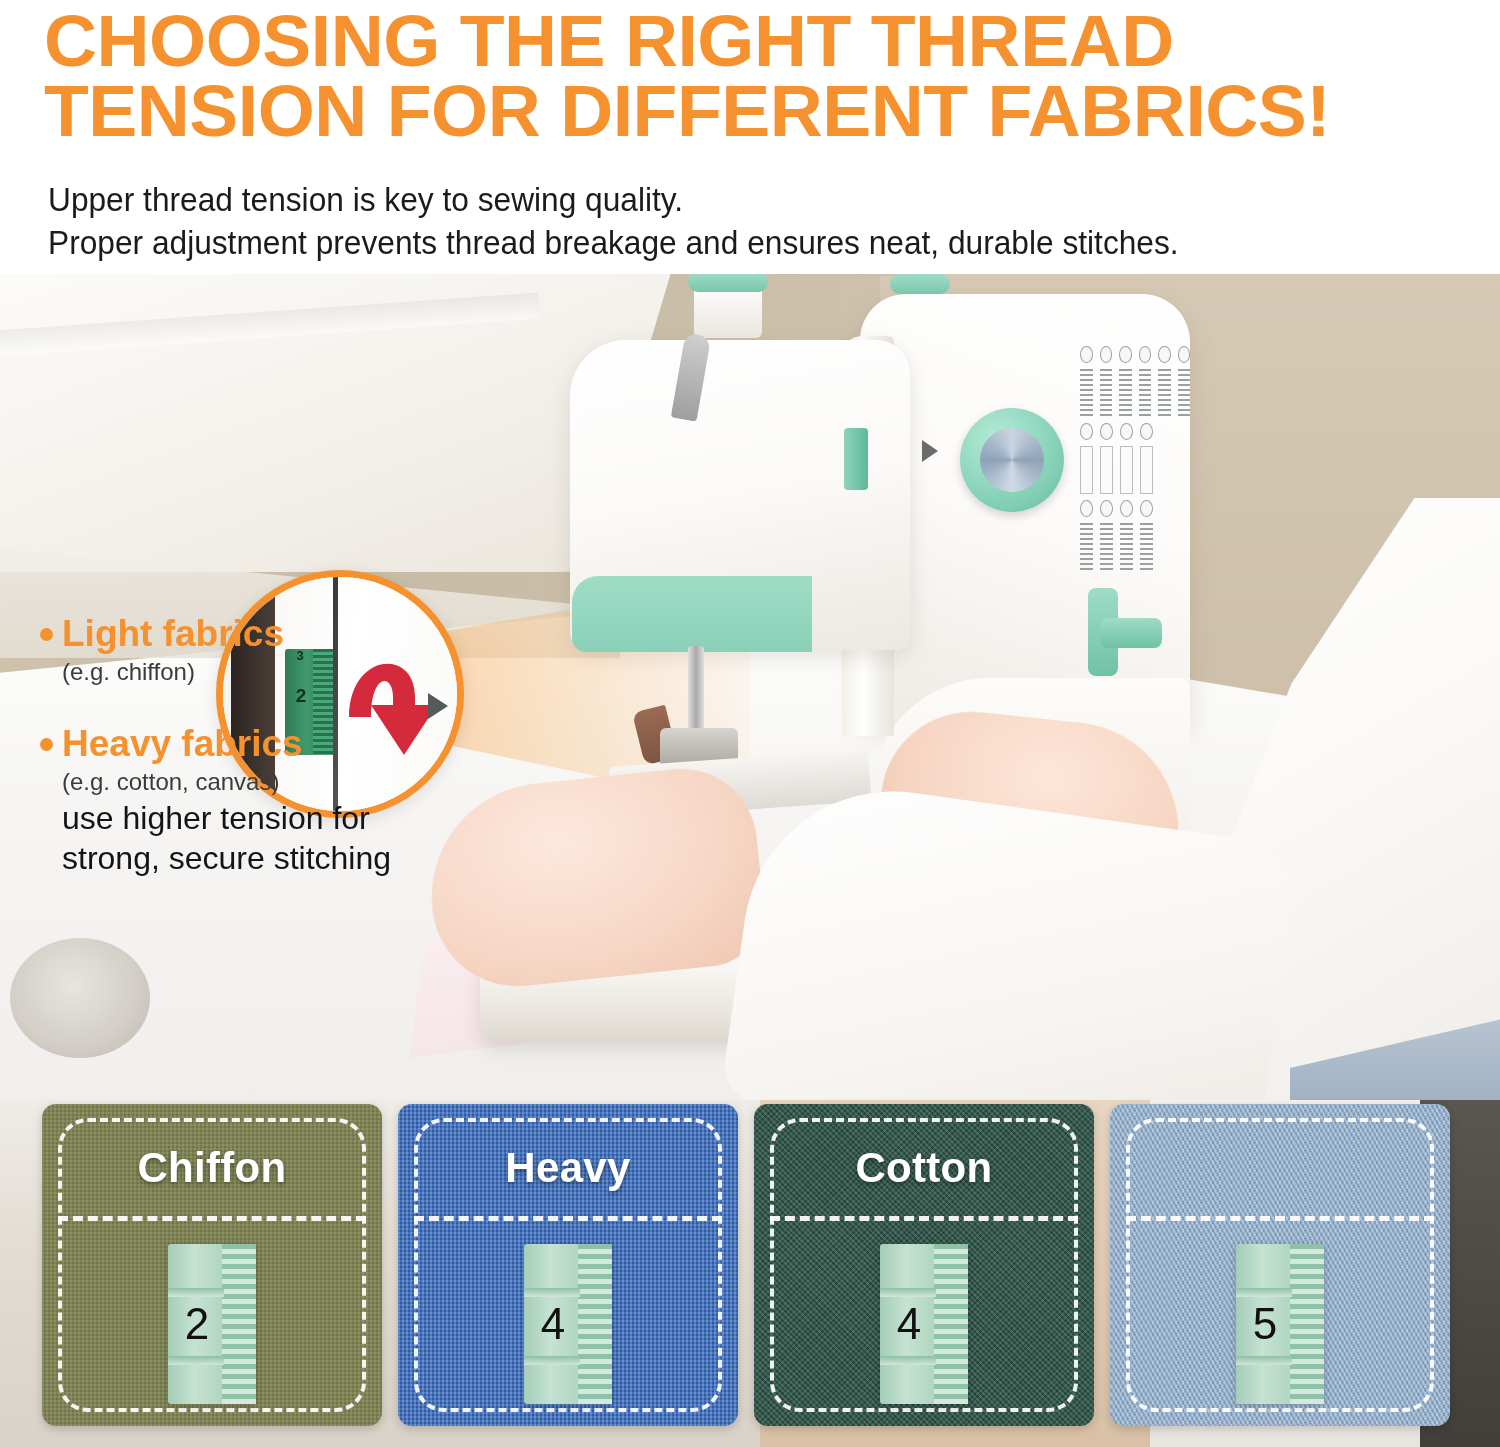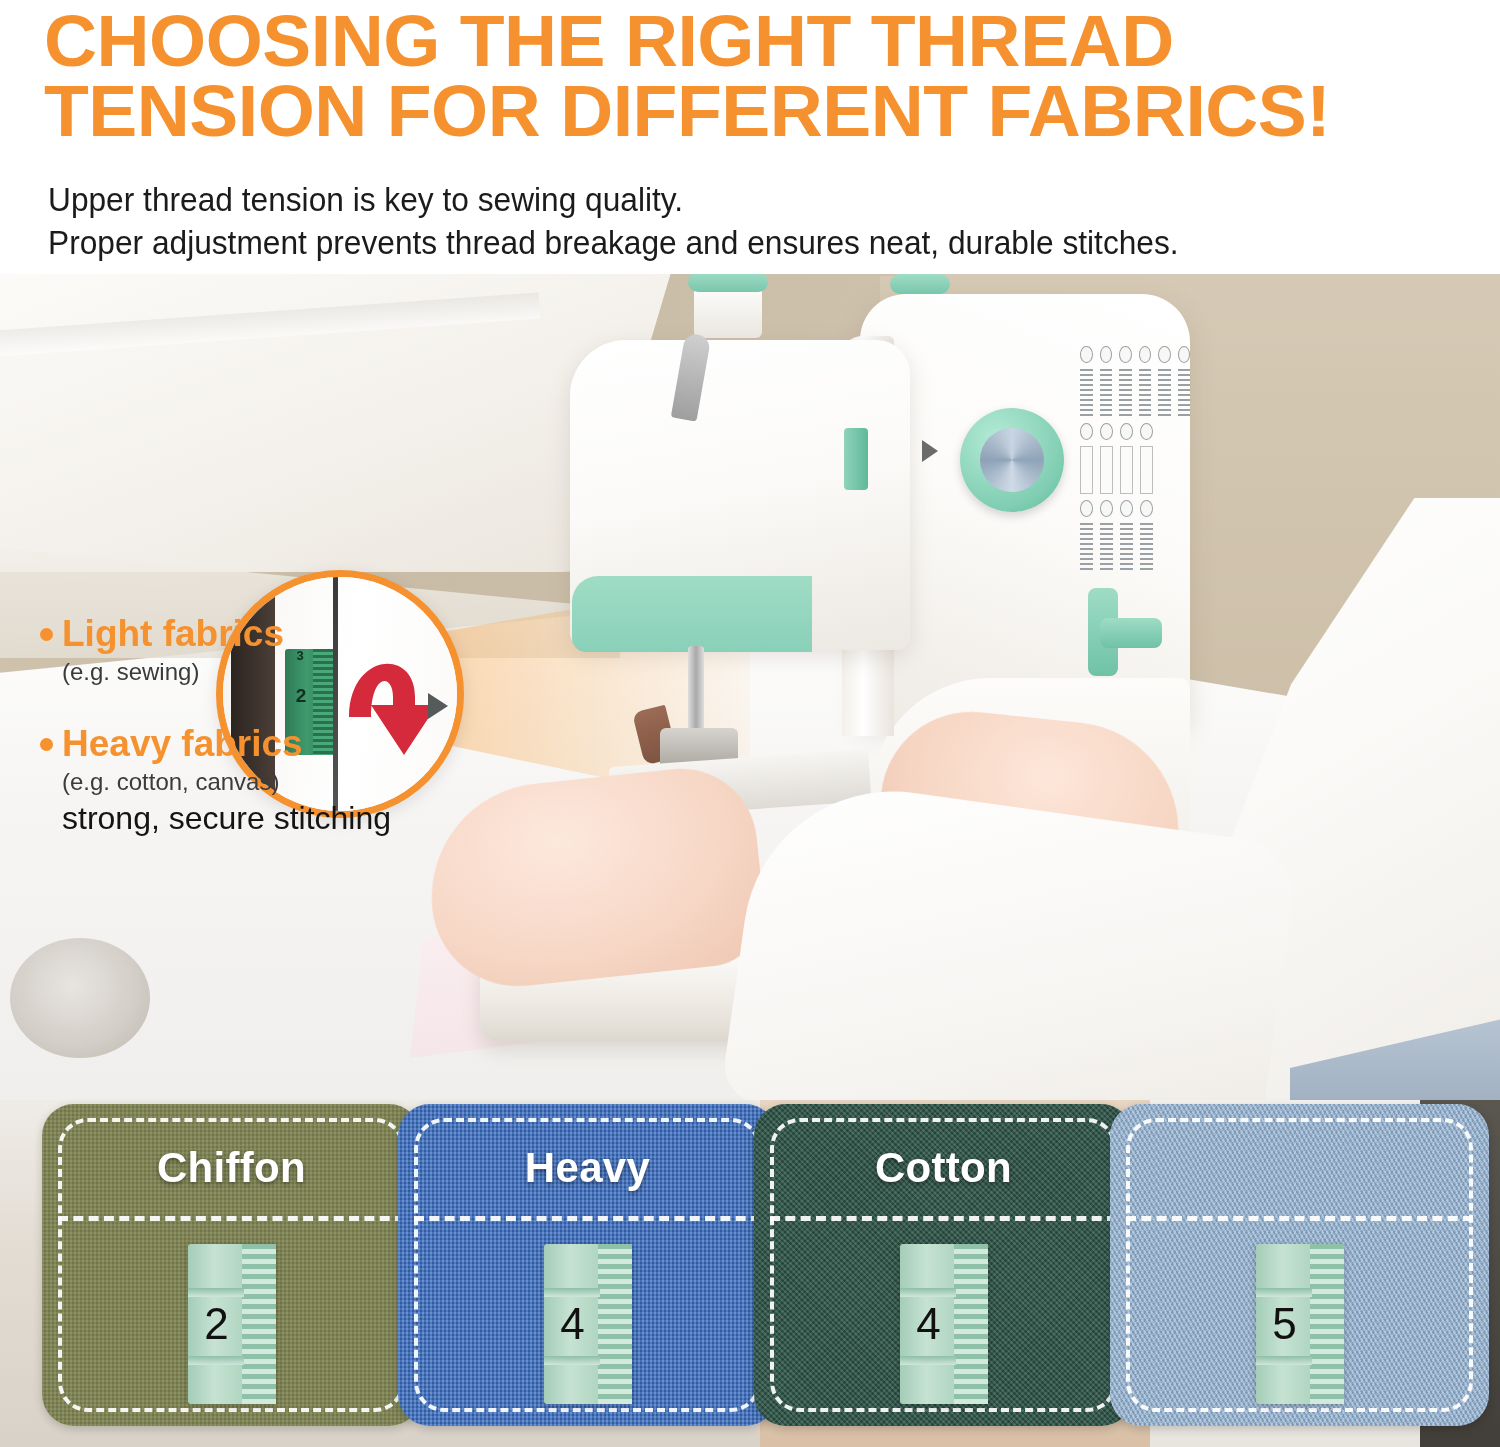--- a/index.html
+++ b/index.html
@@ -304,22 +304,22 @@
   .b-body{
     margin-left:22px; font-size:32px; color:#141414; line-height:40px;
     font-family:"Liberation Sans", sans-serif;
   }
 
   
   #cards{
     position:absolute; left:0; top:1100px; width:1500px; height:347px; z-index:28;
   }
   .card{
-    position:absolute; top:4px; width:379px; height:322px;
-    border-radius:32px; overflow:hidden;
+    position:absolute; top:4px; width:340px; height:322px;
+    border-radius:14px; overflow:hidden;
     box-shadow:0 3px 10px rgba(0,0,0,.18);
   }
   .card .tex{ position:absolute; inset:0; }
   .card .stitch-outer{
     position:absolute; left:16px; top:14px; right:16px; bottom:14px;
     border:4px dashed rgba(255,255,255,.92);
     border-radius:30px;
   }
   .card .stitch-mid{
     position:absolute; left:16px; right:16px; top:112px; height:0;
@@ -578,27 +578,28 @@
 
 </div>
 
 <div id="bullets">
 
   <div class="bullet-block">
     <div class="b-head">
       <span class="b-dot"></span>
       <span>Light fabrics</span>
     </div>
-    <div class="b-eg">(e.g. sewing)</div>
+    <div class="b-eg">(e.g. chiffon)</div>
   </div>
 
   <div class="bullet-block">
     <div class="b-head">
       <span class="b-dot"></span>
       <span>Heavy fabrics</span>
     </div>
     <div class="b-eg">(e.g. cotton, canvas)</div>
     <div class="b-body">
+      <div>use higher tension for</div>
       <div>strong, secure stitching</div>
     </div>
   </div>
 
 </div>
 
 </body></html>

